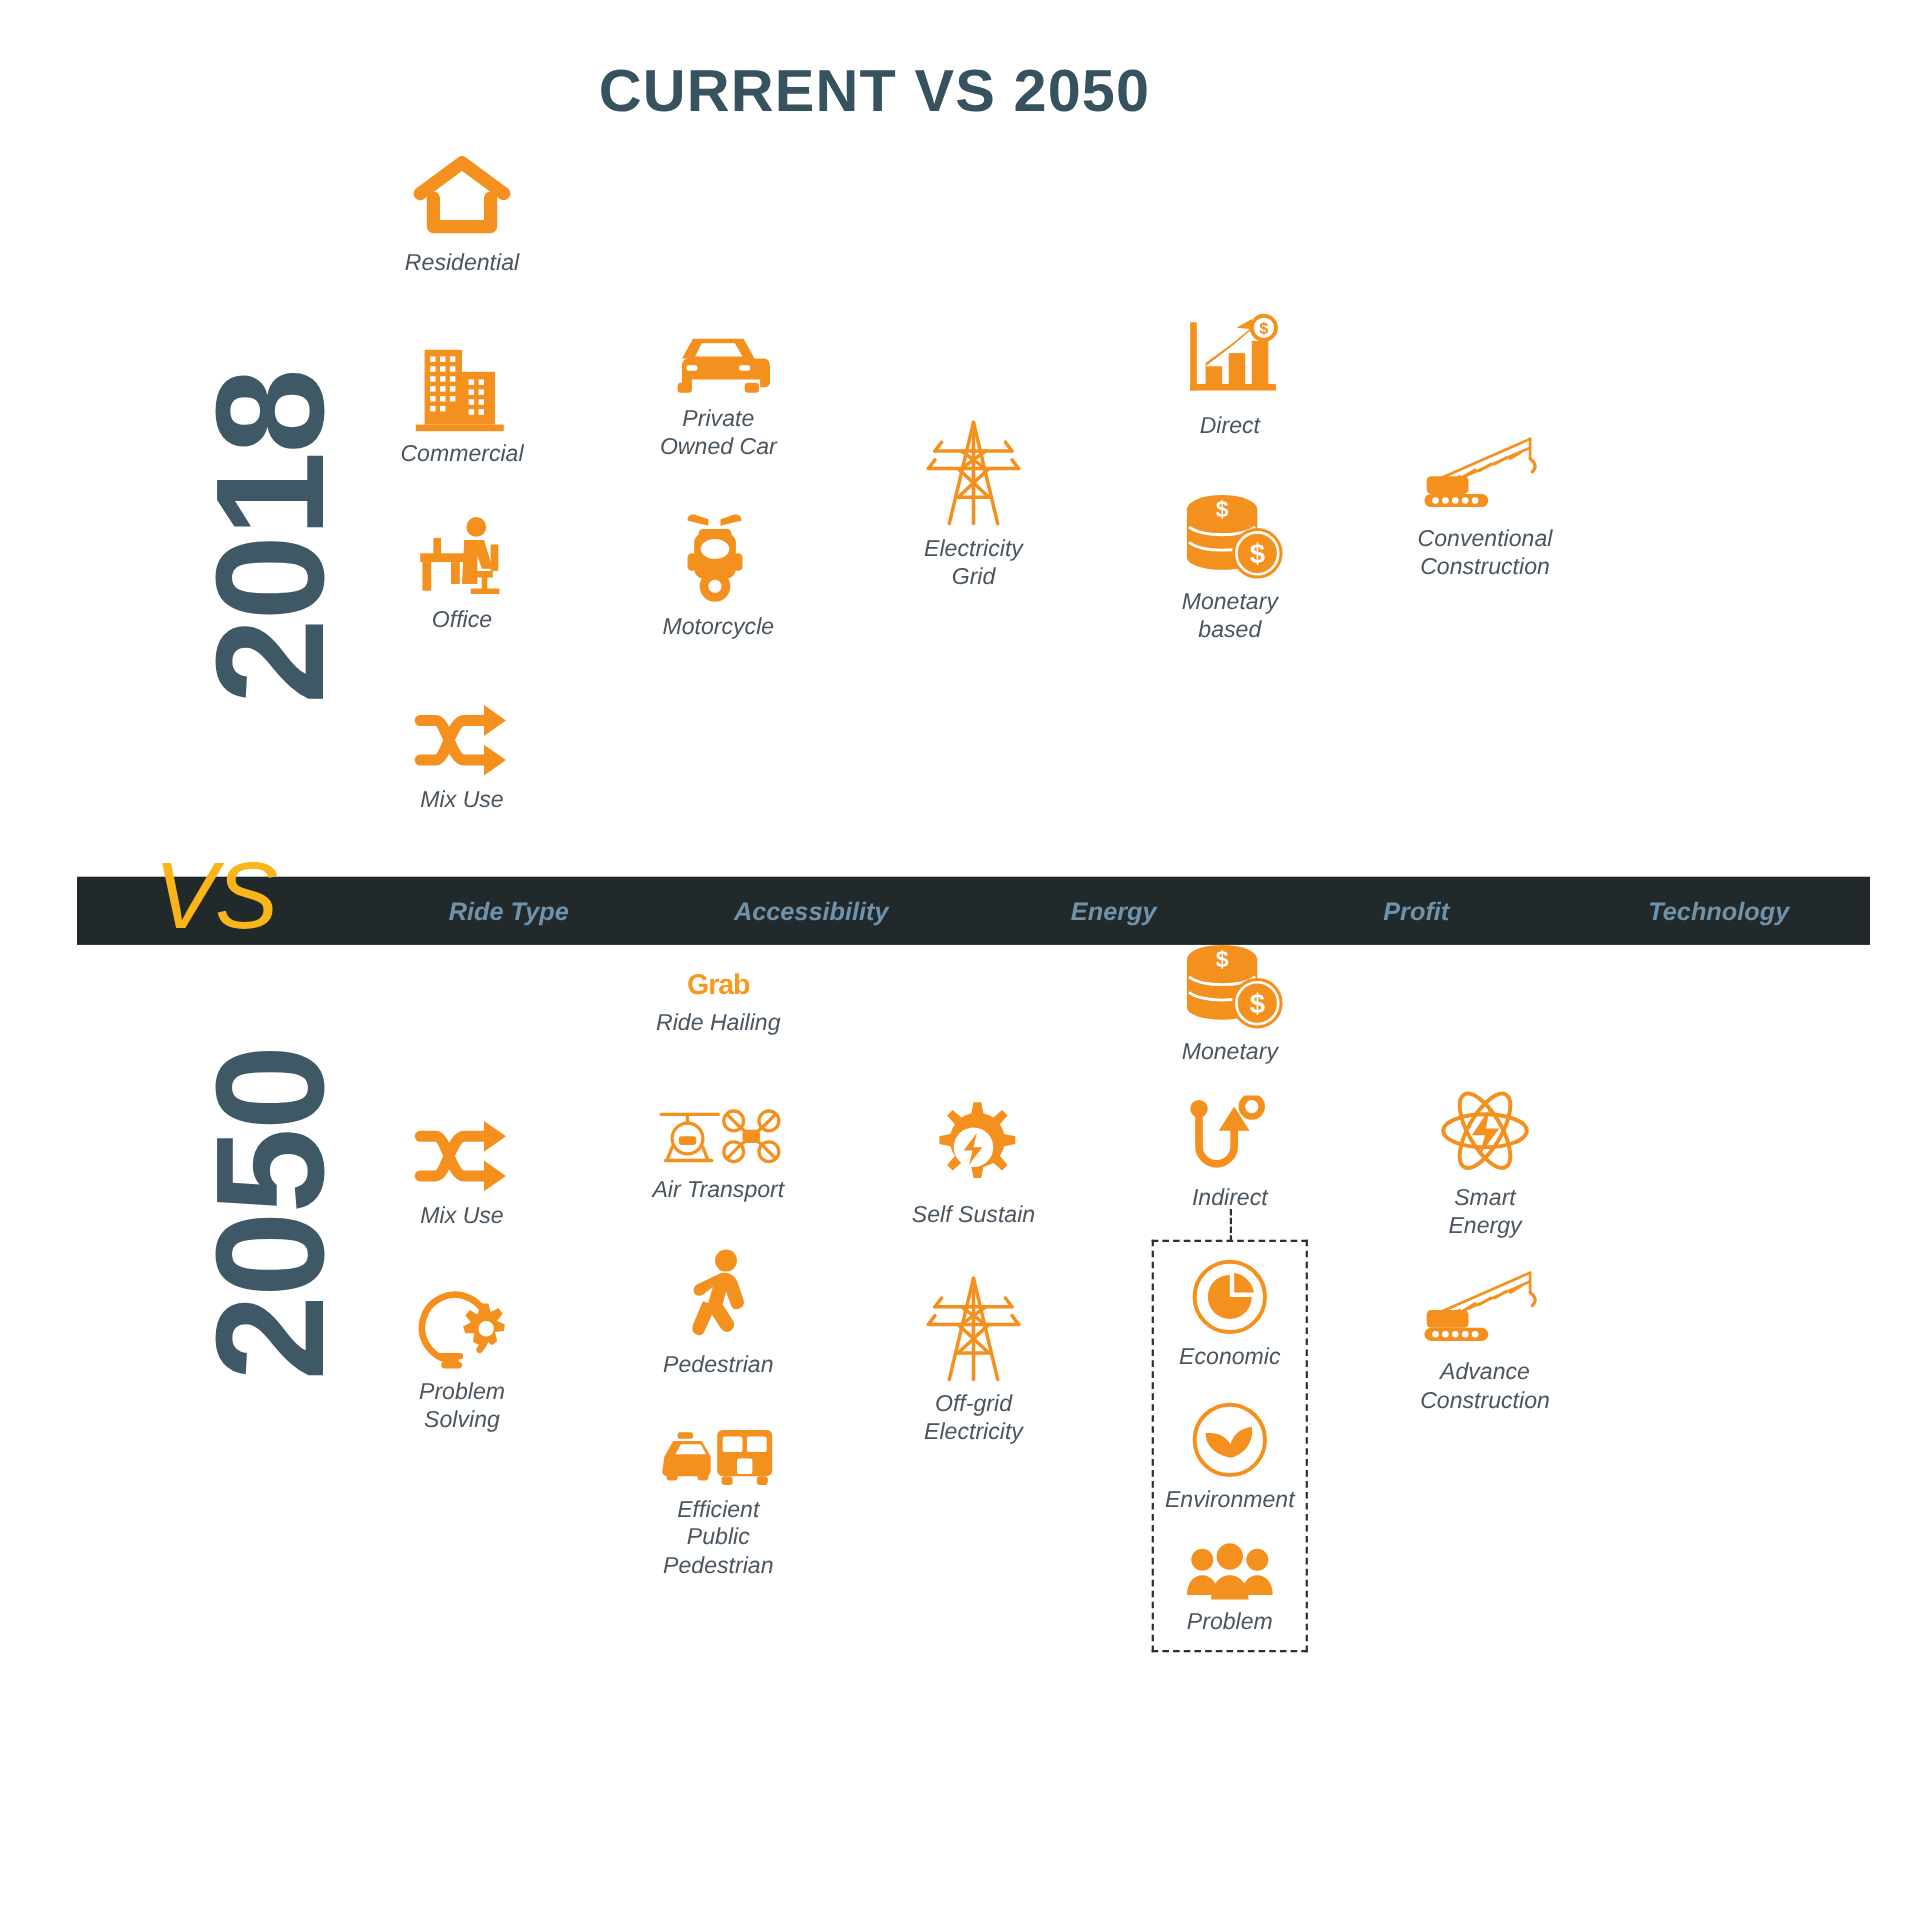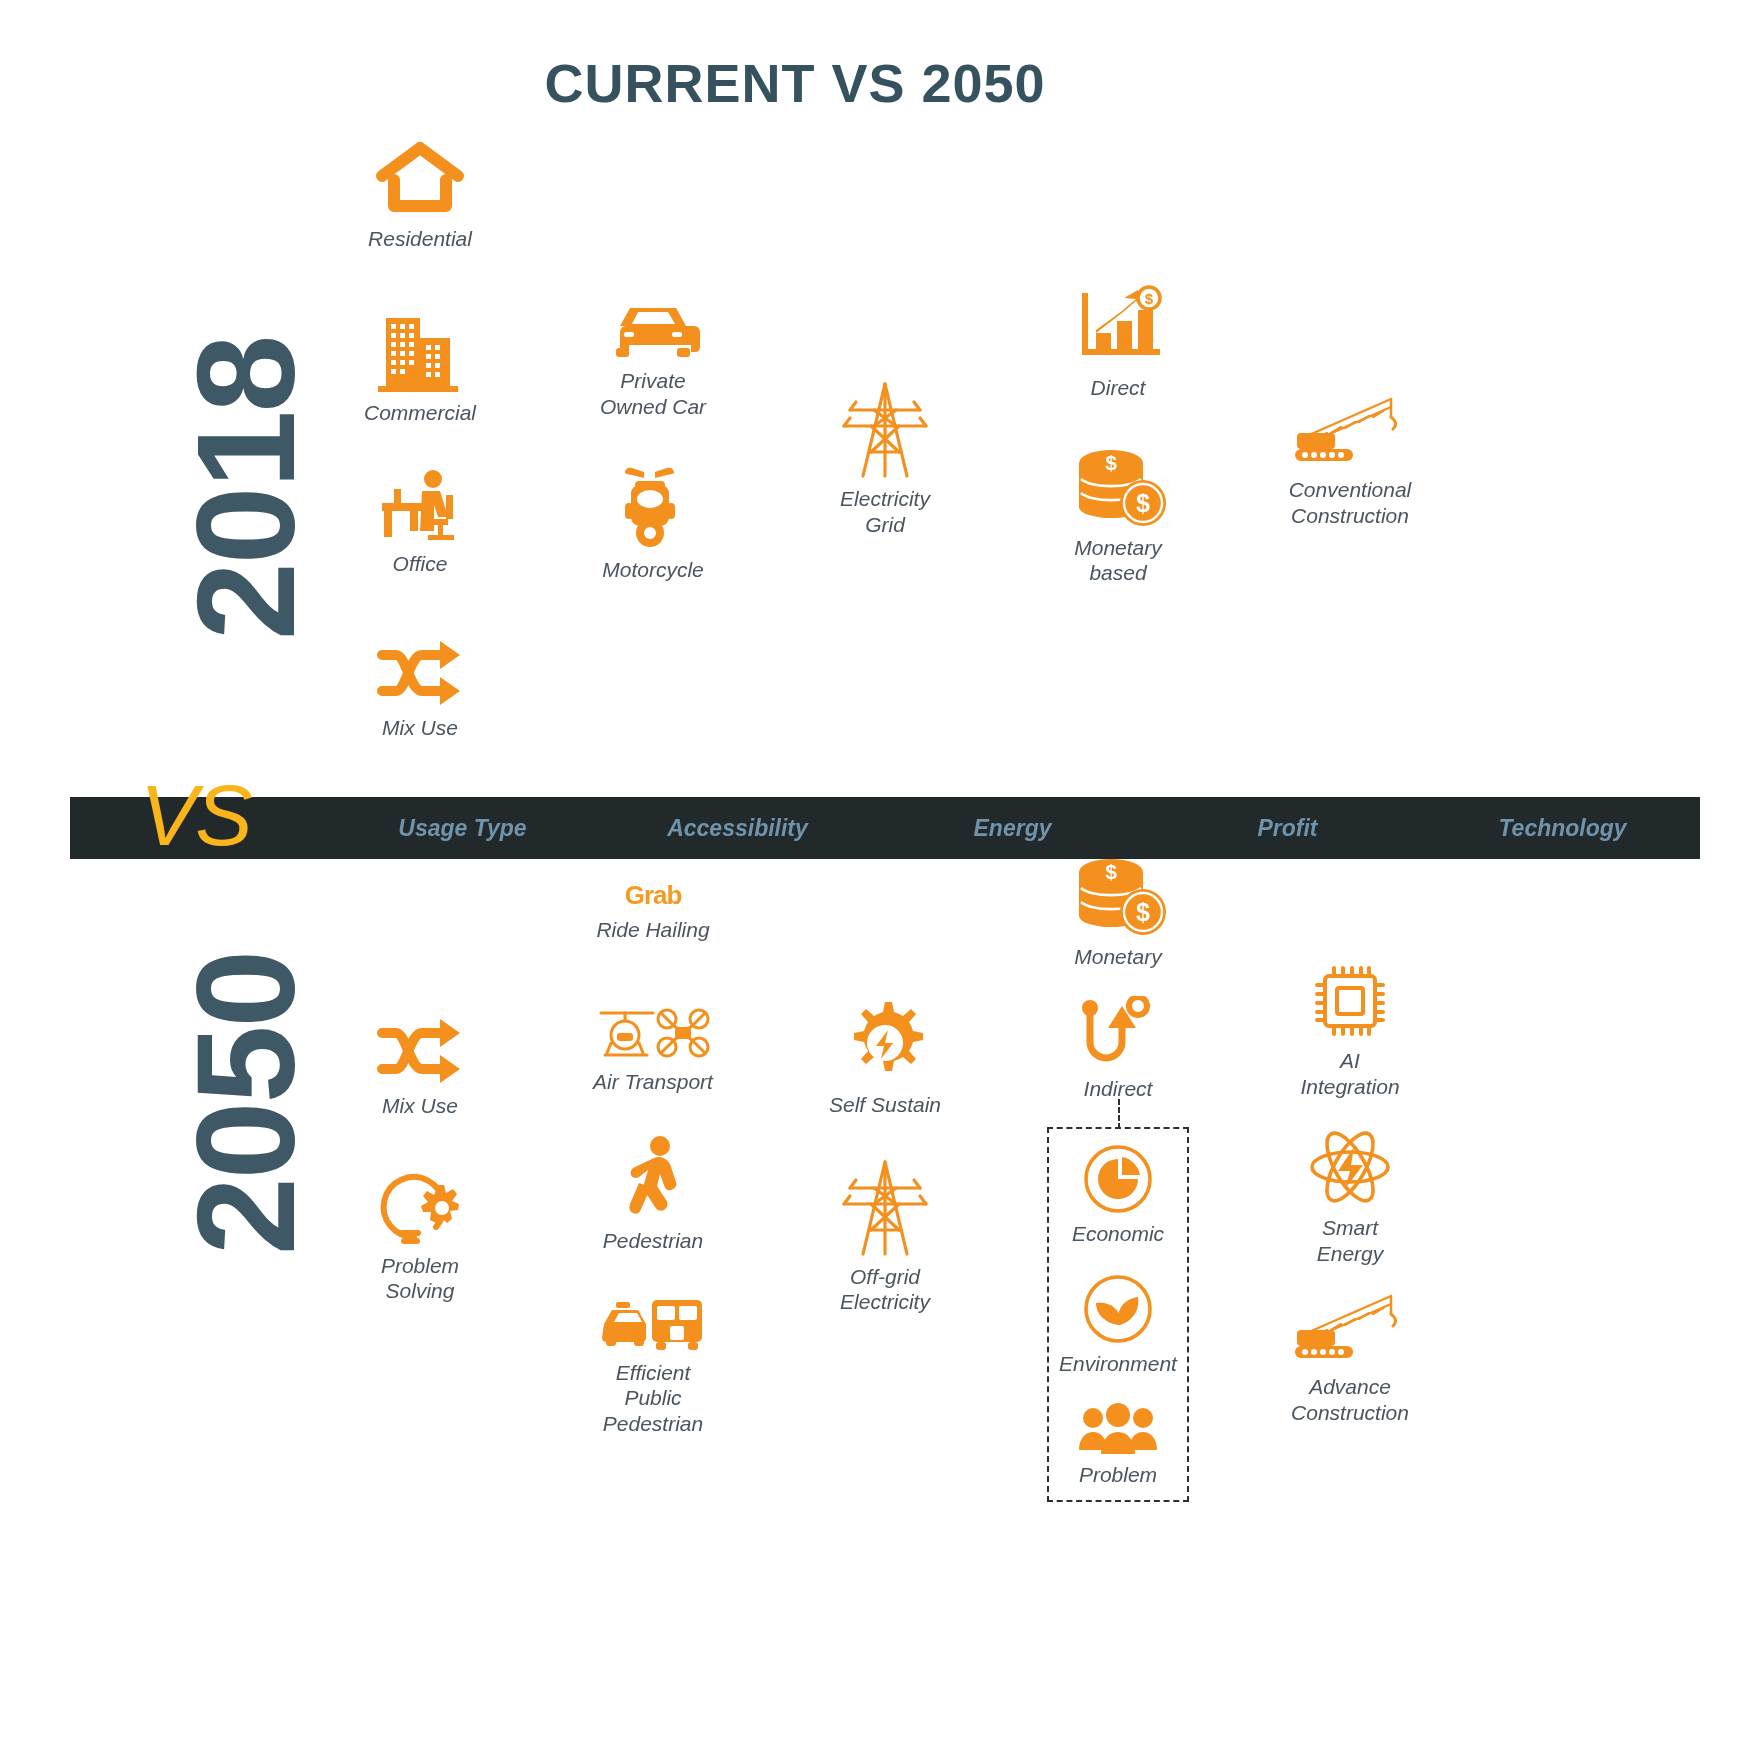--- a/index.html
+++ b/index.html
@@ -81,21 +81,21 @@
 <body>
 
 <div class="title">CURRENT VS 2050</div>
 
 <div class="year" id="year-2018">2018</div>
 <div class="year" id="year-2050">2050</div>
 
 <div class="band"></div>
 <div class="band-headers">
   <div class="band-spacer"></div>
-  <div class="band-col">Usage Type</div>
+  <div class="band-col">Ride Type</div>
   <div class="band-col">Accessibility</div>
   <div class="band-col">Energy</div>
   <div class="band-col">Profit</div>
   <div class="band-col">Technology</div>
 </div>
 <div class="vs-word">VS</div>
 
 <div class="col c1" style="top:140px;">
 
   <div class="cell">
@@ -532,34 +532,20 @@
           <path d="M24 52 c0 -13 7 -22 17 -22 c10 0 17 9 17 22z"></path>
         </g>
       </svg>
       <div class="lbl">Problem</div>
     </div>
   </div>
 </div>
 
 <div class="col c5" style="top:960px;">
 
-  <div class="cell">
-    <svg class="ic" width="82" height="82" viewBox="0 0 82 82">
-      <rect x="16" y="16" width="50" height="50" rx="4" fill="none" stroke="#f4901e" stroke-width="4"></rect>
-      <rect x="28" y="28" width="26" height="26" rx="2" fill="none" stroke="#f4901e" stroke-width="4"></rect>
-      <g stroke="#f4901e" stroke-width="4" stroke-linecap="round">
-        <path d="M25 8 v8 M34 8 v8 M43 8 v8 M52 8 v8 M60 8 v8"></path>
-        <path d="M25 66 v8 M34 66 v8 M43 66 v8 M52 66 v8 M60 66 v8"></path>
-        <path d="M8 25 h8 M8 34 h8 M8 43 h8 M8 52 h8 M8 60 h8"></path>
-        <path d="M66 25 h8 M66 34 h8 M66 43 h8 M66 52 h8 M66 60 h8"></path>
-      </g>
-    </svg>
-    <div class="lbl" style="white-space:pre-line">AI
-Integration</div>
-  </div>
 
   <div class="gap-s"></div>
 
   <div class="cell">
     <svg class="ic" width="88" height="84" viewBox="0 0 88 84">
       <g fill="none" stroke="#f4901e" stroke-width="3.6">
         <ellipse cx="44" cy="42" rx="38" ry="15"></ellipse>
         <ellipse cx="44" cy="42" rx="38" ry="15" transform="rotate(60 44 42)"></ellipse>
         <ellipse cx="44" cy="42" rx="38" ry="15" transform="rotate(-60 44 42)"></ellipse>
       </g>

